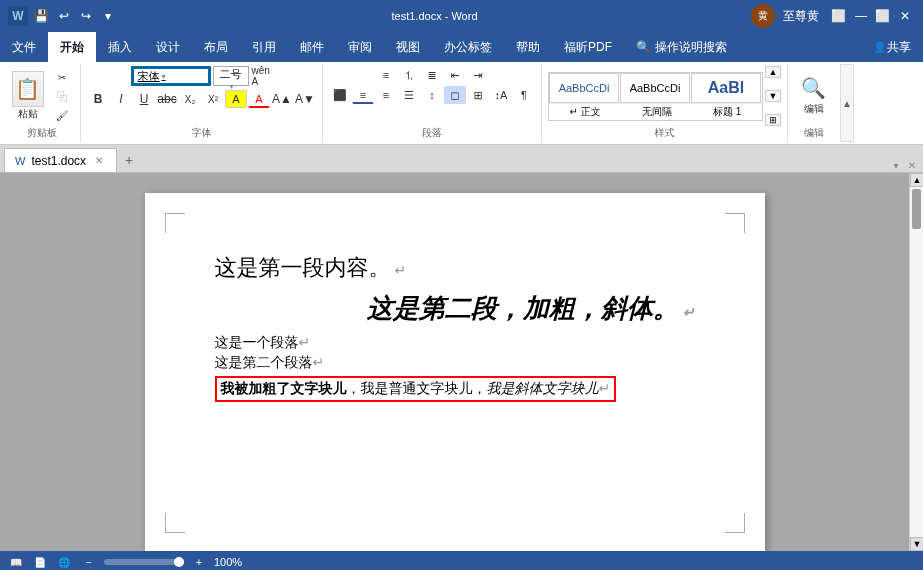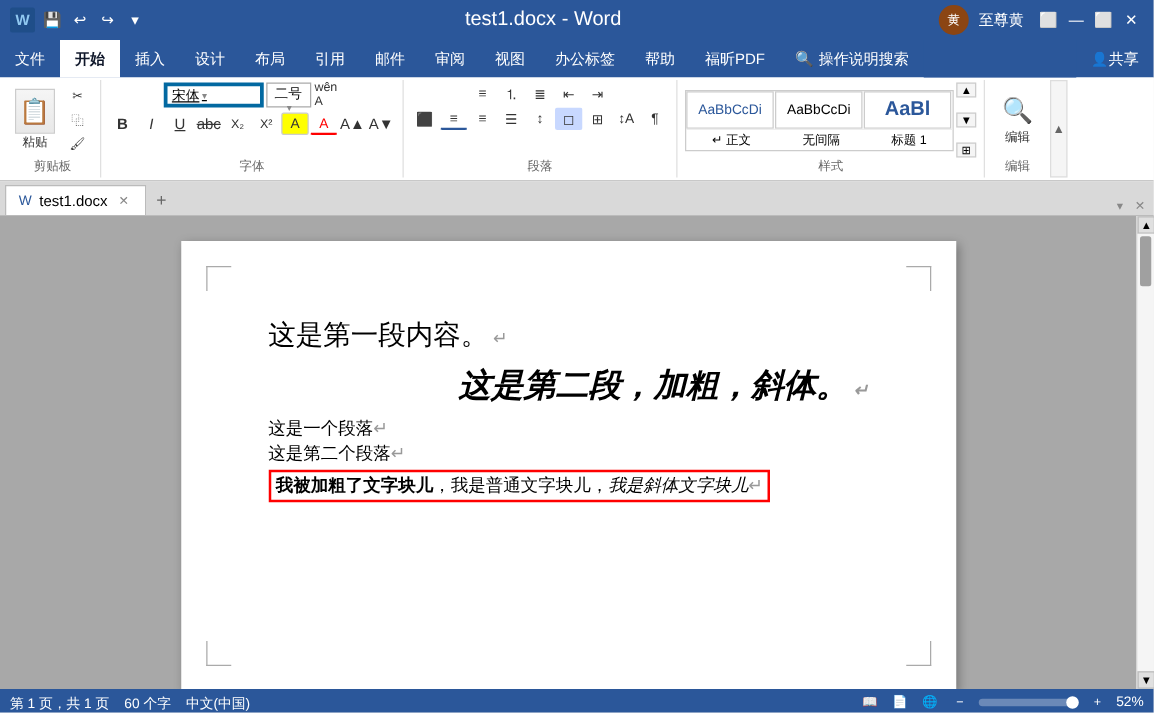--- a/index.html
+++ b/index.html
@@ -10,21 +10,21 @@
       background: #2b579a;
       height: 32px;
       display: flex;
       align-items: center;
       justify-content: space-between;
       color: white;
       padding: 0 8px;
       font-size: 12px;
     }
     .title-bar-left { display: flex; align-items: center; gap: 4px; }
-    .title-bar-center { flex: 1; text-align: center; font-size: 16px; }
+    .title-bar-center { flex: 1; text-align: center; font-size: 11px; }
     .title-bar-right { display: flex; align-items: center; gap: 2px; }
     .title-bar-icon { width: 20px; height: 20px; background: #1f4e89; display: flex; align-items: center; justify-content: center; font-size: 12px; color: #90c8f0; font-weight: bold; border-radius: 2px; }
     .tb-qat { display: flex; align-items: center; gap: 2px; }
     .tb-qat-btn { width: 20px; height: 20px; display: flex; align-items: center; justify-content: center; cursor: pointer; color: white; font-size: 12px; border-radius: 2px; }
 
     
     .user-area { display: flex; align-items: center; gap: 8px; font-size: 12px; }
     .user-avatar { width: 24px; height: 24px; background: #8b4513; border-radius: 50%; display: flex; align-items: center; justify-content: center; font-size: 10px; color: white; }
 
     
@@ -321,29 +321,24 @@
   <div class="scrollbar-v">
     <div class="scroll-arrow">▲</div>
     <div class="scroll-track">
       <div class="scroll-thumb"></div>
     </div>
     <div class="scroll-arrow">▼</div>
   </div>
 </div>
 
 <div class="status-bar">
-  <div class="status-left">
-    <span>第 1 页，共 1 页</span>
-    <span>60 个字</span>
-    <span>中文(中国)</span>
-  </div>
   <div class="status-right">
     <div class="view-btn">📖</div>
     <div class="view-btn">📄</div>
     <div class="view-btn">🌐</div>
     <div class="view-btn">−</div>
     <div class="zoom-slider">
       <div class="zoom-thumb"></div>
     </div>
     <div class="view-btn">+</div>
-    <span>52%</span>
+    <span>100%</span>
   </div>
 </div>
 
 </body></html>

